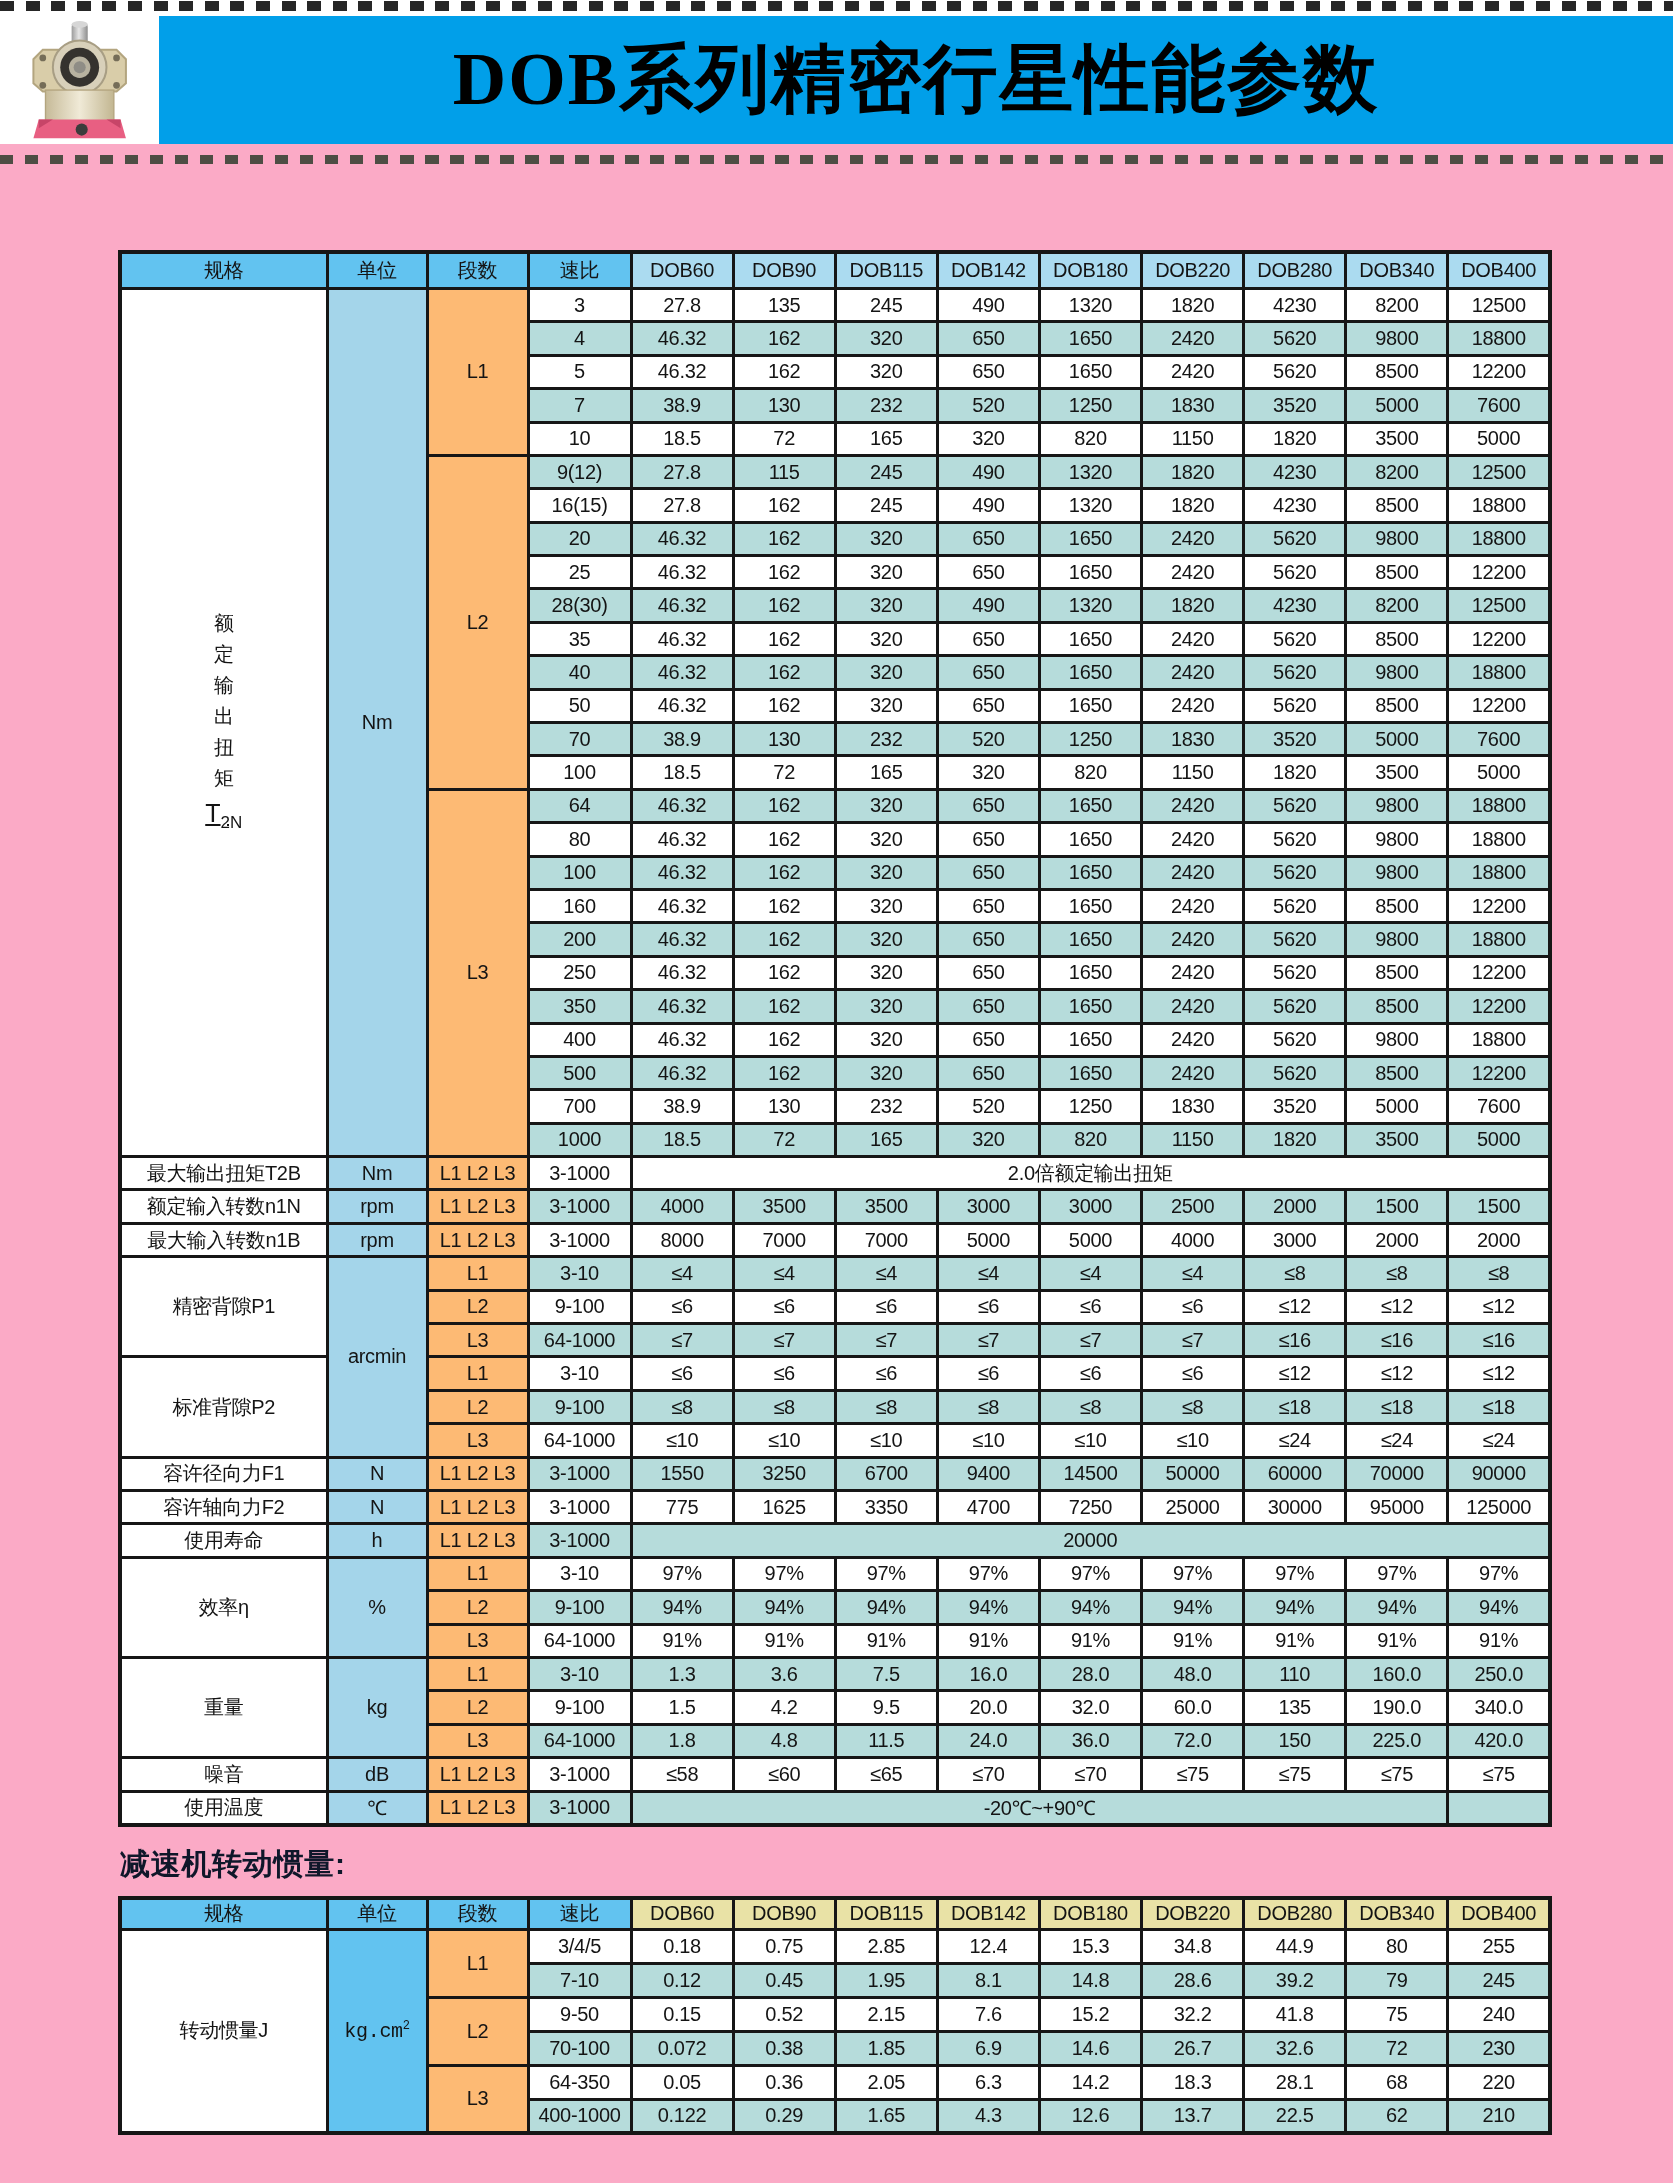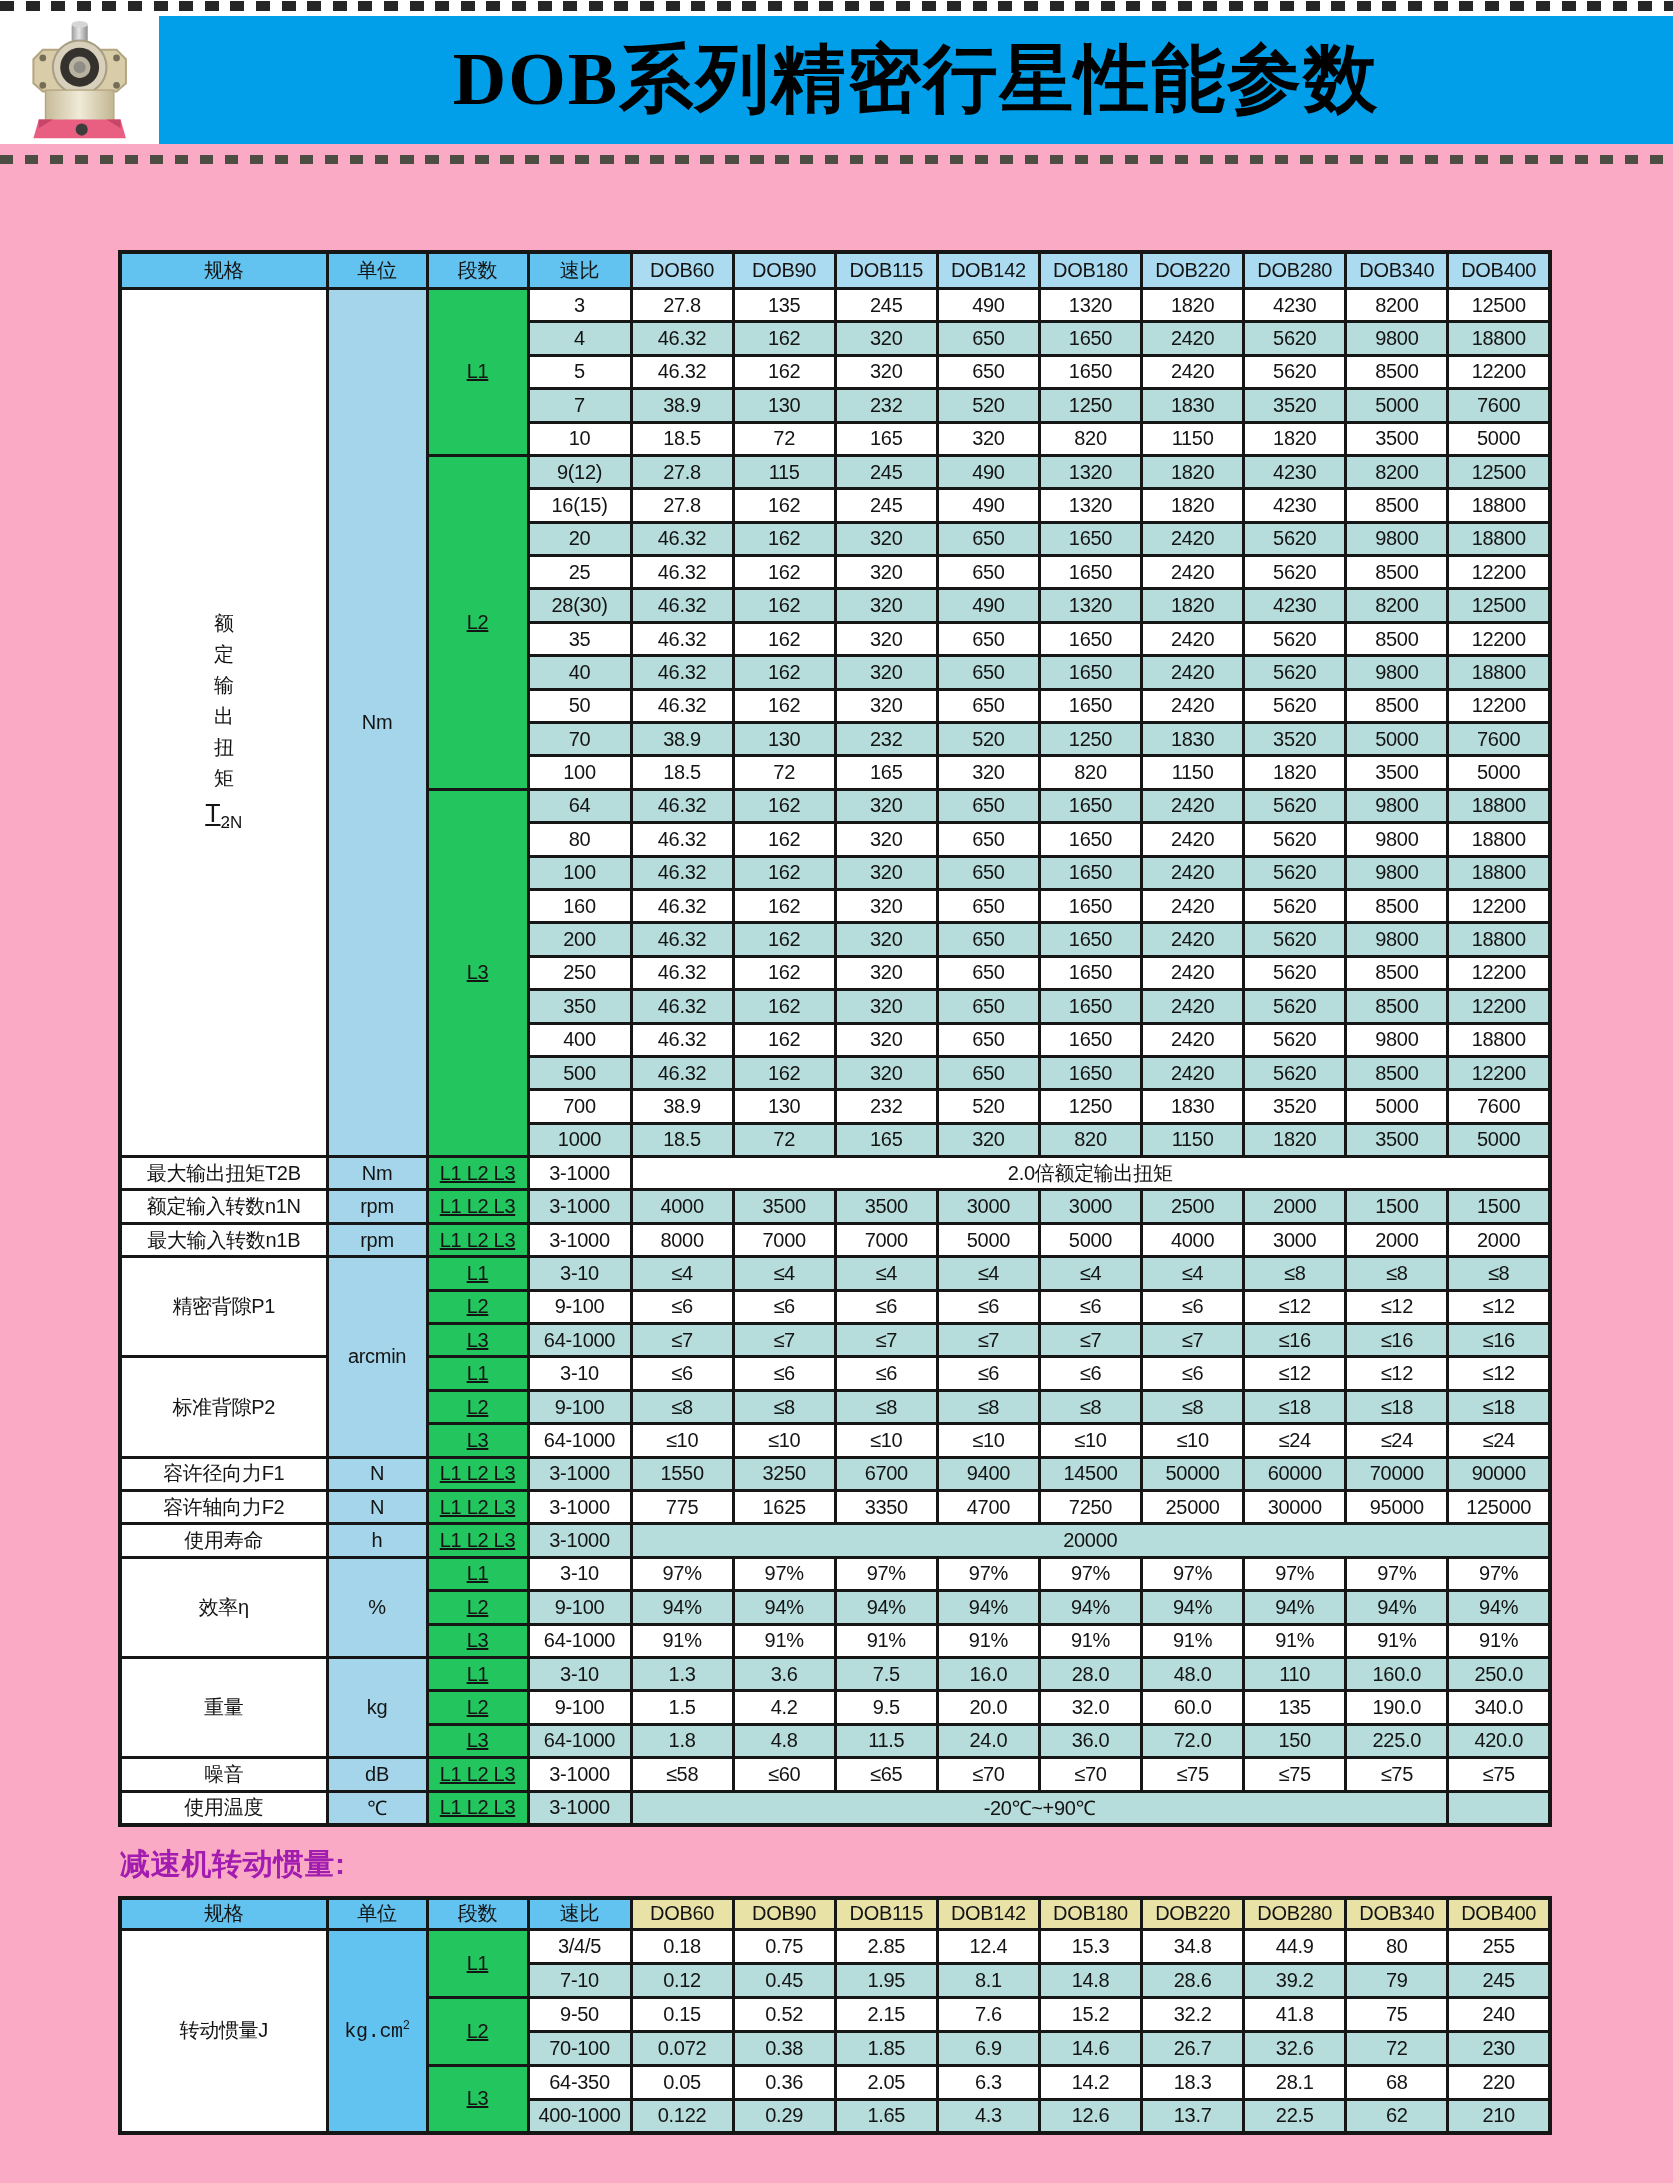--- a/index.html
+++ b/index.html
@@ -40,26 +40,26 @@
   .hl{background:#abdbf0;font-family:"Liberation Serif",serif;font-size:23.6px;letter-spacing:0;}
   .ht{background:#e9e2a6;font-family:"Liberation Serif",serif;font-size:23.6px;letter-spacing:0;}
   .unit{background:#a4d5ea;font-size:23.6px;}
   #t2 .unit{background:#62c3f0;font-family:Liberation Mono, monospace;}
   .alt{background:#b6dcdb;}
   .spec{font-size:21px;background:#fff;white-space:nowrap;}
   .vspec{font-size:23px;line-height:1.55;white-space:normal;}
   .tsym{font-size:25px;letter-spacing:0;text-decoration:underline;}
   .spec-table sub{font-size:0.68em;}
   .spec-table sup{font-size:0.6em;}
-  .stage{font-size:22px;background:#22c55e;text-decoration:underline;}
+  .stage{font-size:22px;background:#fdba74;}
   .ratio{font-size:20px;}
   .val{font-size:20px;}
   .merged{font-size:21px;letter-spacing:0;}
 
-  .sec2-title{position:absolute;left:120px;top:1844px;font-size:30px;font-weight:bold;color:#a21caf;
+  .sec2-title{position:absolute;left:120px;top:1844px;font-size:30px;font-weight:bold;color:#0f172a;
     letter-spacing:0.7px;}
 </style>
 </head>
 <body>
 
 <div id="page">
 
   <div class="top-band">
     <div class="top-dashes"></div>
   </div>

